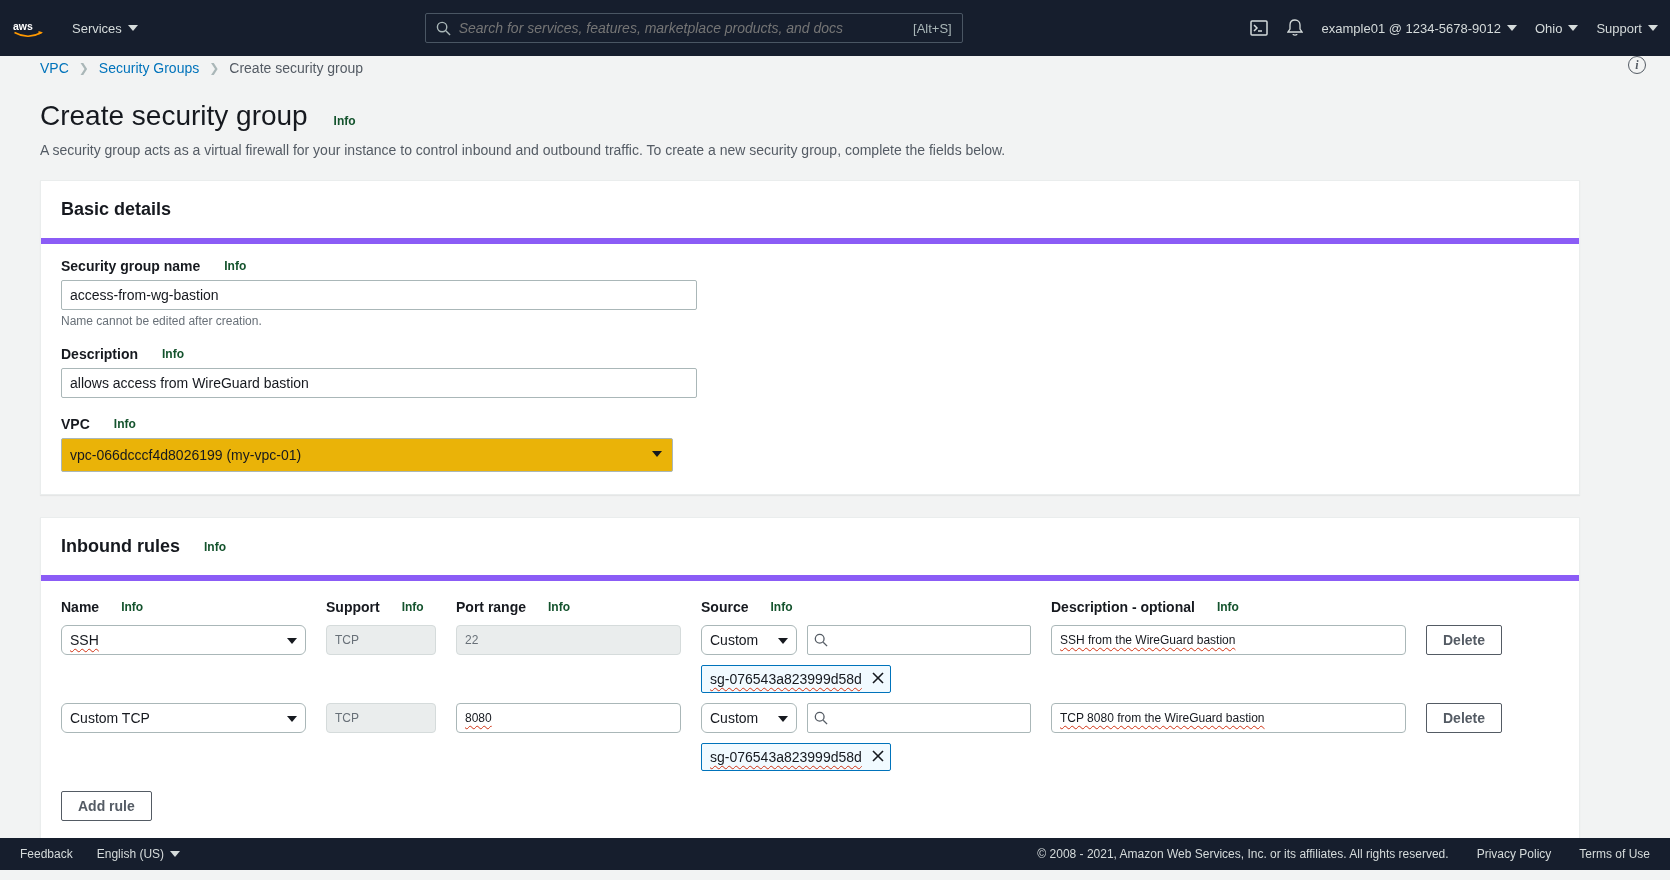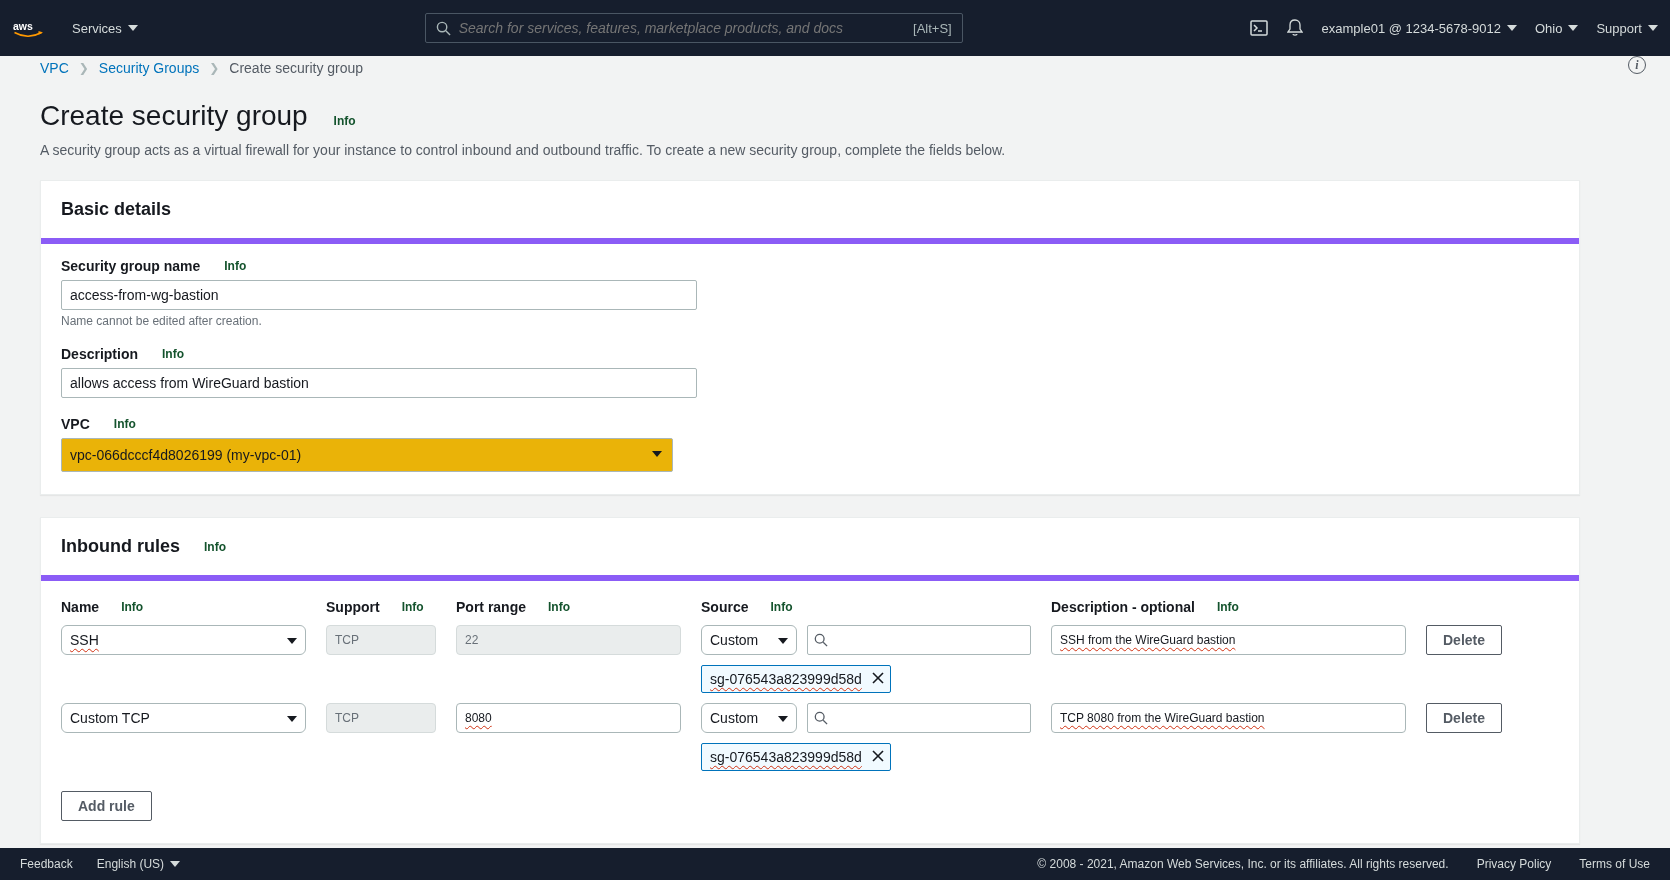--- a/index.html
+++ b/index.html
@@ -65,21 +65,21 @@
 .src-sel { width:96px; }
 .src-search { flex:1; height:30px; border:1px solid #aab7b8; border-radius:2px; display:flex; align-items:center; padding:0 6px; background:#fff; }
 .src-search svg { flex-shrink:0; }
 .tag-chip { display:inline-flex; align-items:center; height:28px; border:1px solid #0073bb; background:#f1faff; border-radius:2px; padding:0 6px 0 8px; font-size:14px; gap:10px; width:fit-content; }
 .tag-chip .x { cursor:pointer; }
 
 .btn { height:30px; border:1px solid #545b64; background:#fff; border-radius:2px; padding:0 16px; font-size:14px; font-weight:700; color:#545b64; cursor:pointer; display:inline-flex; align-items:center; }
 .btn-row { margin-top:20px; }
 
 
-.footer { position:absolute; bottom:0; left:0; right:0; height:28px; background:#161e2d; color:#d5dbdb; display:flex; align-items:center; padding:16px 20px; font-size:12px; }
+.footer { position:absolute; bottom:10px; left:0; right:0; height:28px; background:#161e2d; color:#d5dbdb; display:flex; align-items:center; padding:16px 20px; font-size:12px; }
 .footer .left { display:flex; gap:24px; align-items:center; }
 .footer .right { margin-left:auto; display:flex; gap:28px; align-items:center; }
 .footer a { color:#d5dbdb; text-decoration:none; }
 .lang { display:flex; align-items:center; gap:6px; }
 </style>
 </head>
 <body>
 
 <div class="topnav">
   <svg class="aws-logo" viewBox="0 0 40 24">

